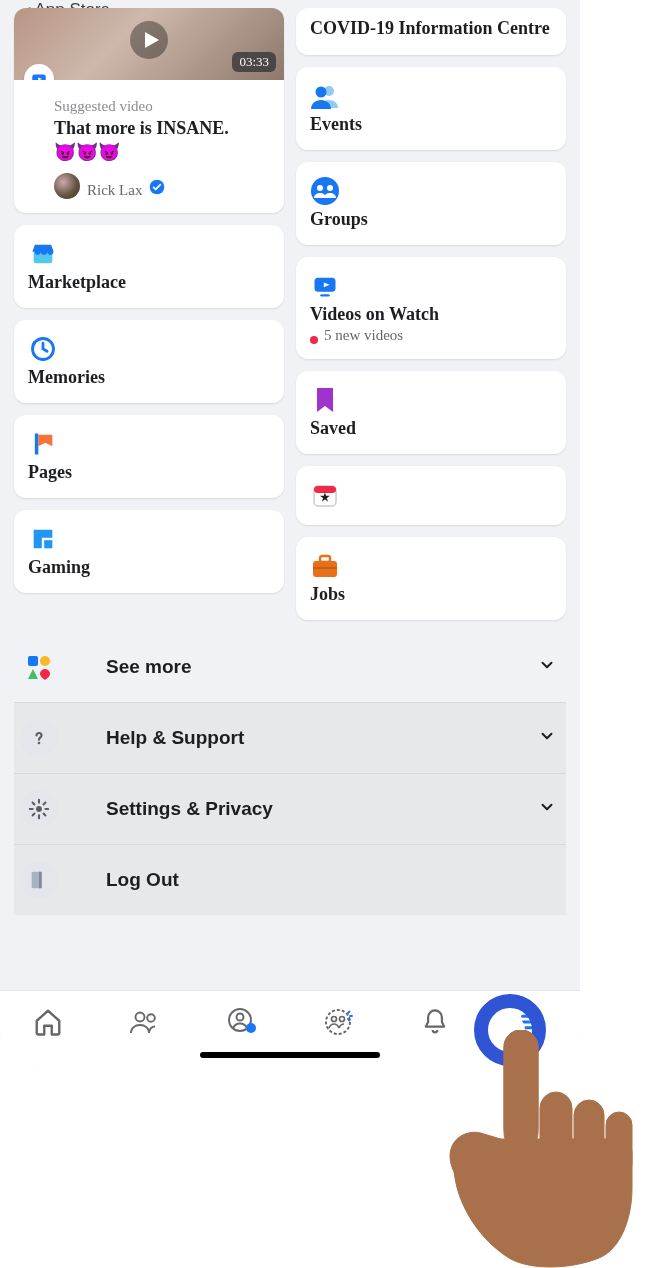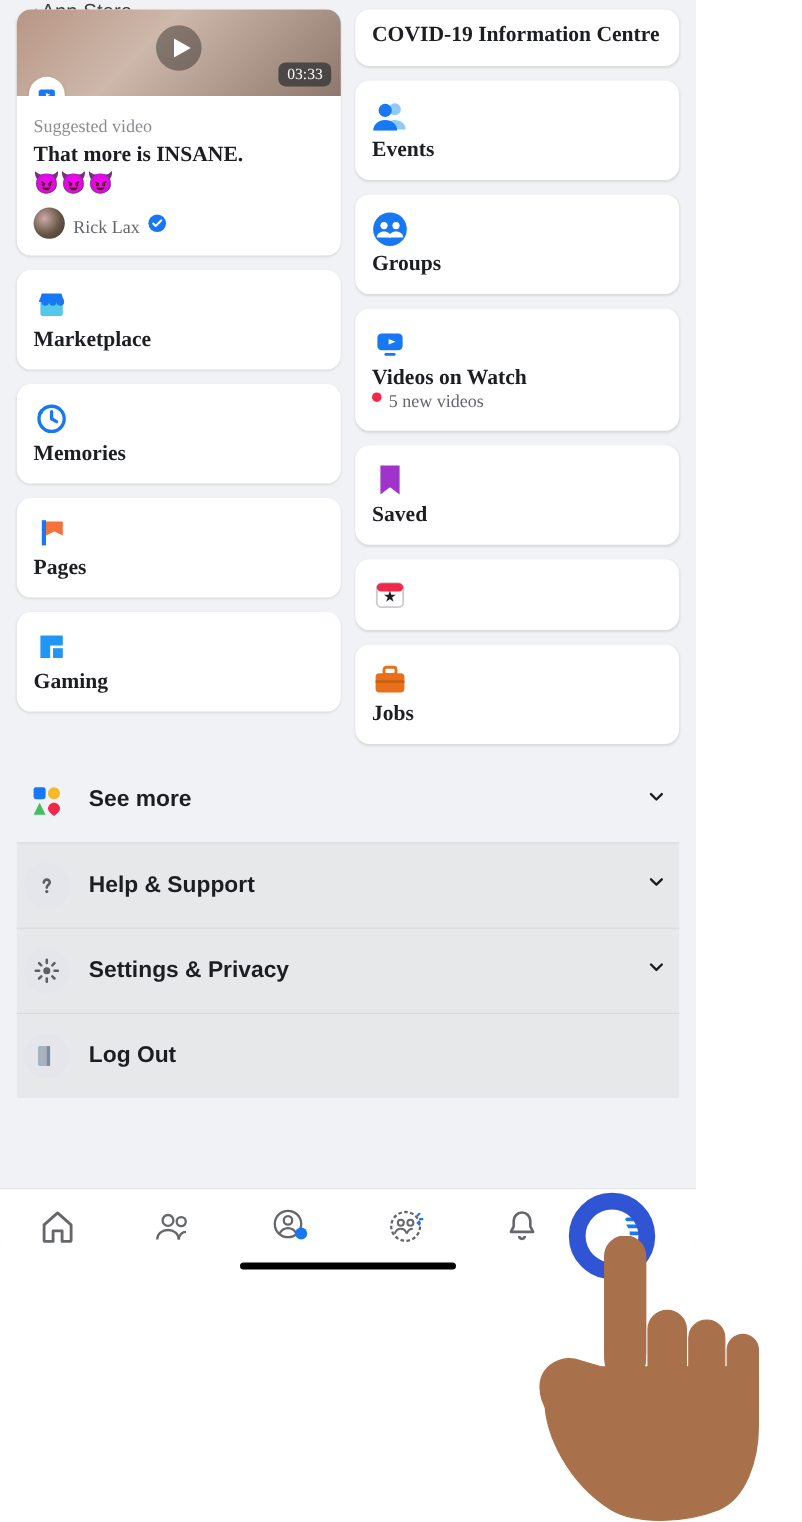--- a/index.html
+++ b/index.html
@@ -5,45 +5,45 @@
   * { box-sizing: border-box; margin: 0; padding: 0; }
   html, body { width: 668px; height: 1268px; font-family: -apple-system, Helvetica, Arial, sans-serif; background: #fff; }
   .phone { width: 580px; height: 1070px; background: #f0f2f5; position: relative; overflow: hidden; border-radius: 0 0 40px 40px; }
   .back-link { position: absolute; top: 0; left: 22px; font-size: 17px; color: #1c1e21; font-weight: 500; display: flex; align-items: center; gap: 4px; opacity: 0.85; }
   .back-link::before { content: "◀"; font-size: 11px; }
   .content { position: absolute; top: 8px; left: 0; right: 0; bottom: 0; padding: 0 14px; }
   .grid { display: grid; grid-template-columns: 1fr 1fr; gap: 12px; }
   .col { display: flex; flex-direction: column; gap: 12px; font-family: Liberation Serif, serif; }
   .card { background: #fff; border-radius: 12px; box-shadow: 0 1px 2px rgba(0,0,0,.1); padding: 14px 14px 15px; }
   .card-label { font-size: 18px; font-weight: 600; color: #1c1e21; margin-top: 3px; }
-  .card-sub { font-size: 15px; color: #65676b; margin-top: 2px; display: flex; align-items: flex-start; gap: 6px; }
+  .card-sub { font-size: 15px; color: #65676b; margin-top: 2px; display: flex; align-items: flex-end; gap: 6px; }
   .dot-red { width: 8px; height: 8px; border-radius: 50%; background: #f02849; display: inline-block; }
   .icon-box { width: 30px; height: 30px; display: flex; align-items: center; justify-content: center; }
   .video-card { background: #fff; border-radius: 12px; box-shadow: 0 1px 2px rgba(0,0,0,.1); overflow: visible; position: relative; }
   .thumb { position: relative; height: 72px; background: linear-gradient(135deg,#b89584 0%, #cdb8ab 40%, #8d786b 100%); border-radius: 12px 12px 0 0; overflow: hidden; }
   .play-overlay { position: absolute; left: 50%; top: 44%; transform: translate(-50%,-50%); width: 40px; height: 40px; }
   .play-overlay svg { width: 40px; height: 40px; }
   .duration { position: absolute; right: 8px; bottom: 8px; background: #3c3c3cd9; color: #fff; font-size: 13px; padding: 2px 7px; border-radius: 6px; font-weight: 500; }
   .watch-badge { position: absolute; left: 10px; bottom: -14px; width: 30px; height: 30px; background: #fff; border-radius: 50%; display: flex; align-items: center; justify-content: center; box-shadow: 0 1px 3px rgba(0,0,0,.15); }
-  .video-body { padding: 18px 14px 14px; }
+  .video-body { padding: 18px 14px 14px; margin-left: 26px; }
   .suggested { font-size: 15px; color: #8a8d91; }
   .video-title { font-size: 18px; font-weight: 700; color: #1c1e21; margin-top: 2px; line-height: 1.25; }
   .emojis { font-size: 18px; margin-top: 1px; }
   .author { display: flex; align-items: flex-end; gap: 7px; margin-top: 10px; }
   .avatar { width: 26px; height: 26px; border-radius: 50%; background: radial-gradient(circle at 35% 35%, #caa 0%, #654 55%, #432 100%); }
   .author-name { font-size: 15px; color: #65676b; }
   .verified { color: #1877f2; font-size: 15px; }
 
   .row-list { margin-top: 12px; }
   .row { display: flex; align-items: center; padding: 16px 10px 16px 6px; gap: 16px; }
   .row:not(.row-first) { background: #e6e8ea; border-top: 1px solid #d7d9db; }
   .row-first { background: transparent; }
   .row-icon { width: 38px; height: 38px; display: flex; align-items: center; justify-content: center; border-radius: 50%; }
   .row-icon.circle { background: #e4e6eb; }
-  .row-label { flex: 1; font-size: 19px; font-weight: 600; color: #1c1e21; }
+  .row-label { flex: 1; font-size: 19px; font-weight: 600; color: #1c1e21; margin-left: 32px; }
   .chevron { color: #1c1e21; font-size: 16px; }
 
   .bottom-nav { position: absolute; left: 0; right: 0; bottom: 0; height: 80px; background: #fff; border-top: 1px solid #e5e5e5; display: flex; align-items: flex-start; justify-content: space-around; padding-top: 14px; }
   .bnav { width: 34px; height: 34px; display: flex; align-items: center; justify-content: center; position: relative; }
   .home-ind { position: absolute; bottom: 12px; left: 50%; transform: translateX(-50%); width: 180px; height: 6px; background: #000; border-radius: 4px; }
 
   .tap-ring { position: absolute; width: 72px; height: 72px; border: 14px solid #2f55d4; border-radius: 50%; left: 474px; top: 994px; z-index: 20; background: #fff0; }
   .tap-ring::after { content: ""; position: absolute; inset: 7px; background: #fff; border-radius: 50%; }
 
   .hand { position: absolute; left: 440px; top: 1030px; width: 210px; height: 240px; z-index: 21; }

